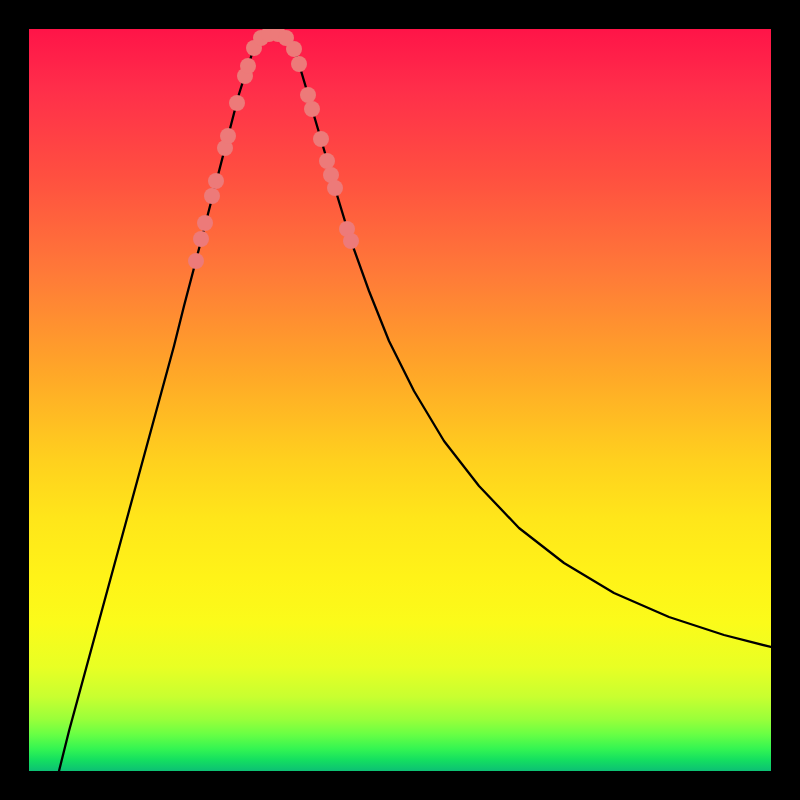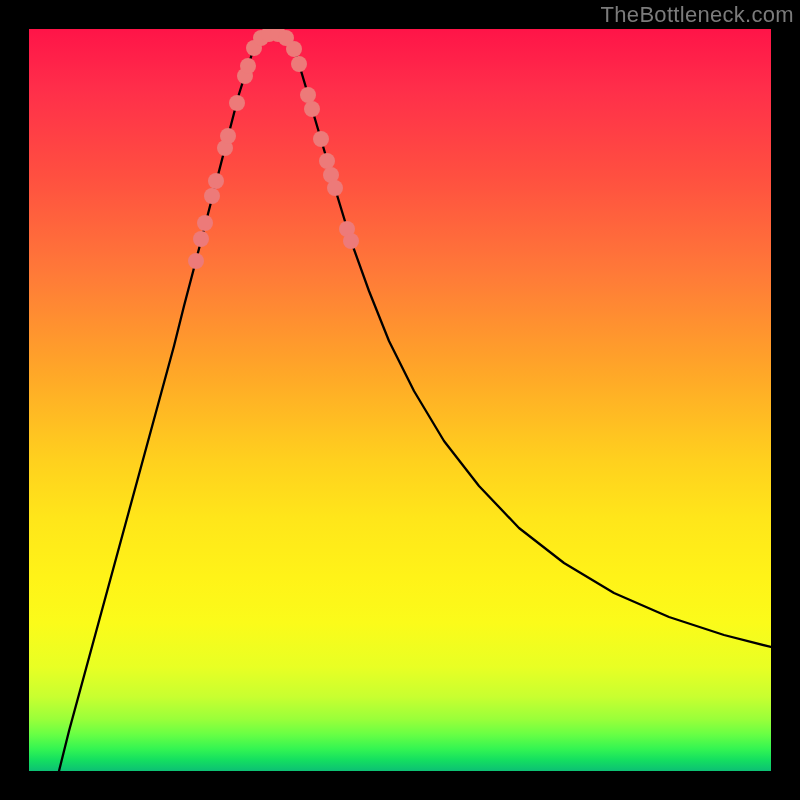--- a/index.html
+++ b/index.html
@@ -58,21 +58,20 @@
     font-size: 22px;
     font-weight: 400;
     letter-spacing: 0.3px;
     user-select: none;
   }
 </style>
 </head>
 <body>
 
 <div class="outer">
-  <div class="watermark">TheBottleneck.com</div>
   <div class="plot">
     <svg class="svg-layer" viewBox="0 0 742 742" preserveAspectRatio="none">
       <g id="curve-group">
           <path d="M30 742 L40 702 L55 647 L70 592 L85 537 L100 482 L115 427 L130 372 L145 317 L155 277 L165 239 L172 212 L180 181 L188 150 L196 119 L203 92 L210 65 L216 46 L222 28 L227 12 L227 12 L234 7 L241 5 L248 5 L255 7 L263 12 L263 12 L270 35 L278 62 L286 90 L296 124 L308 166 L322 212 L340 262 L360 312 L385 362 L415 412 L450 457 L490 499 L535 534 L585 564 L640 588 L695 606 L742 618" fill="none" stroke="#000000" stroke-width="2.3" stroke-linecap="round" stroke-linejoin="round"></path>
         </g>
       <g id="marker-group">
           <circle cx="167" cy="232" r="8" fill="#ed7a79"></circle>
           <circle cx="172" cy="210" r="8" fill="#ed7a79"></circle>
           <circle cx="176" cy="194" r="8" fill="#ed7a79"></circle>
           <circle cx="183" cy="167" r="8" fill="#ed7a79"></circle>

